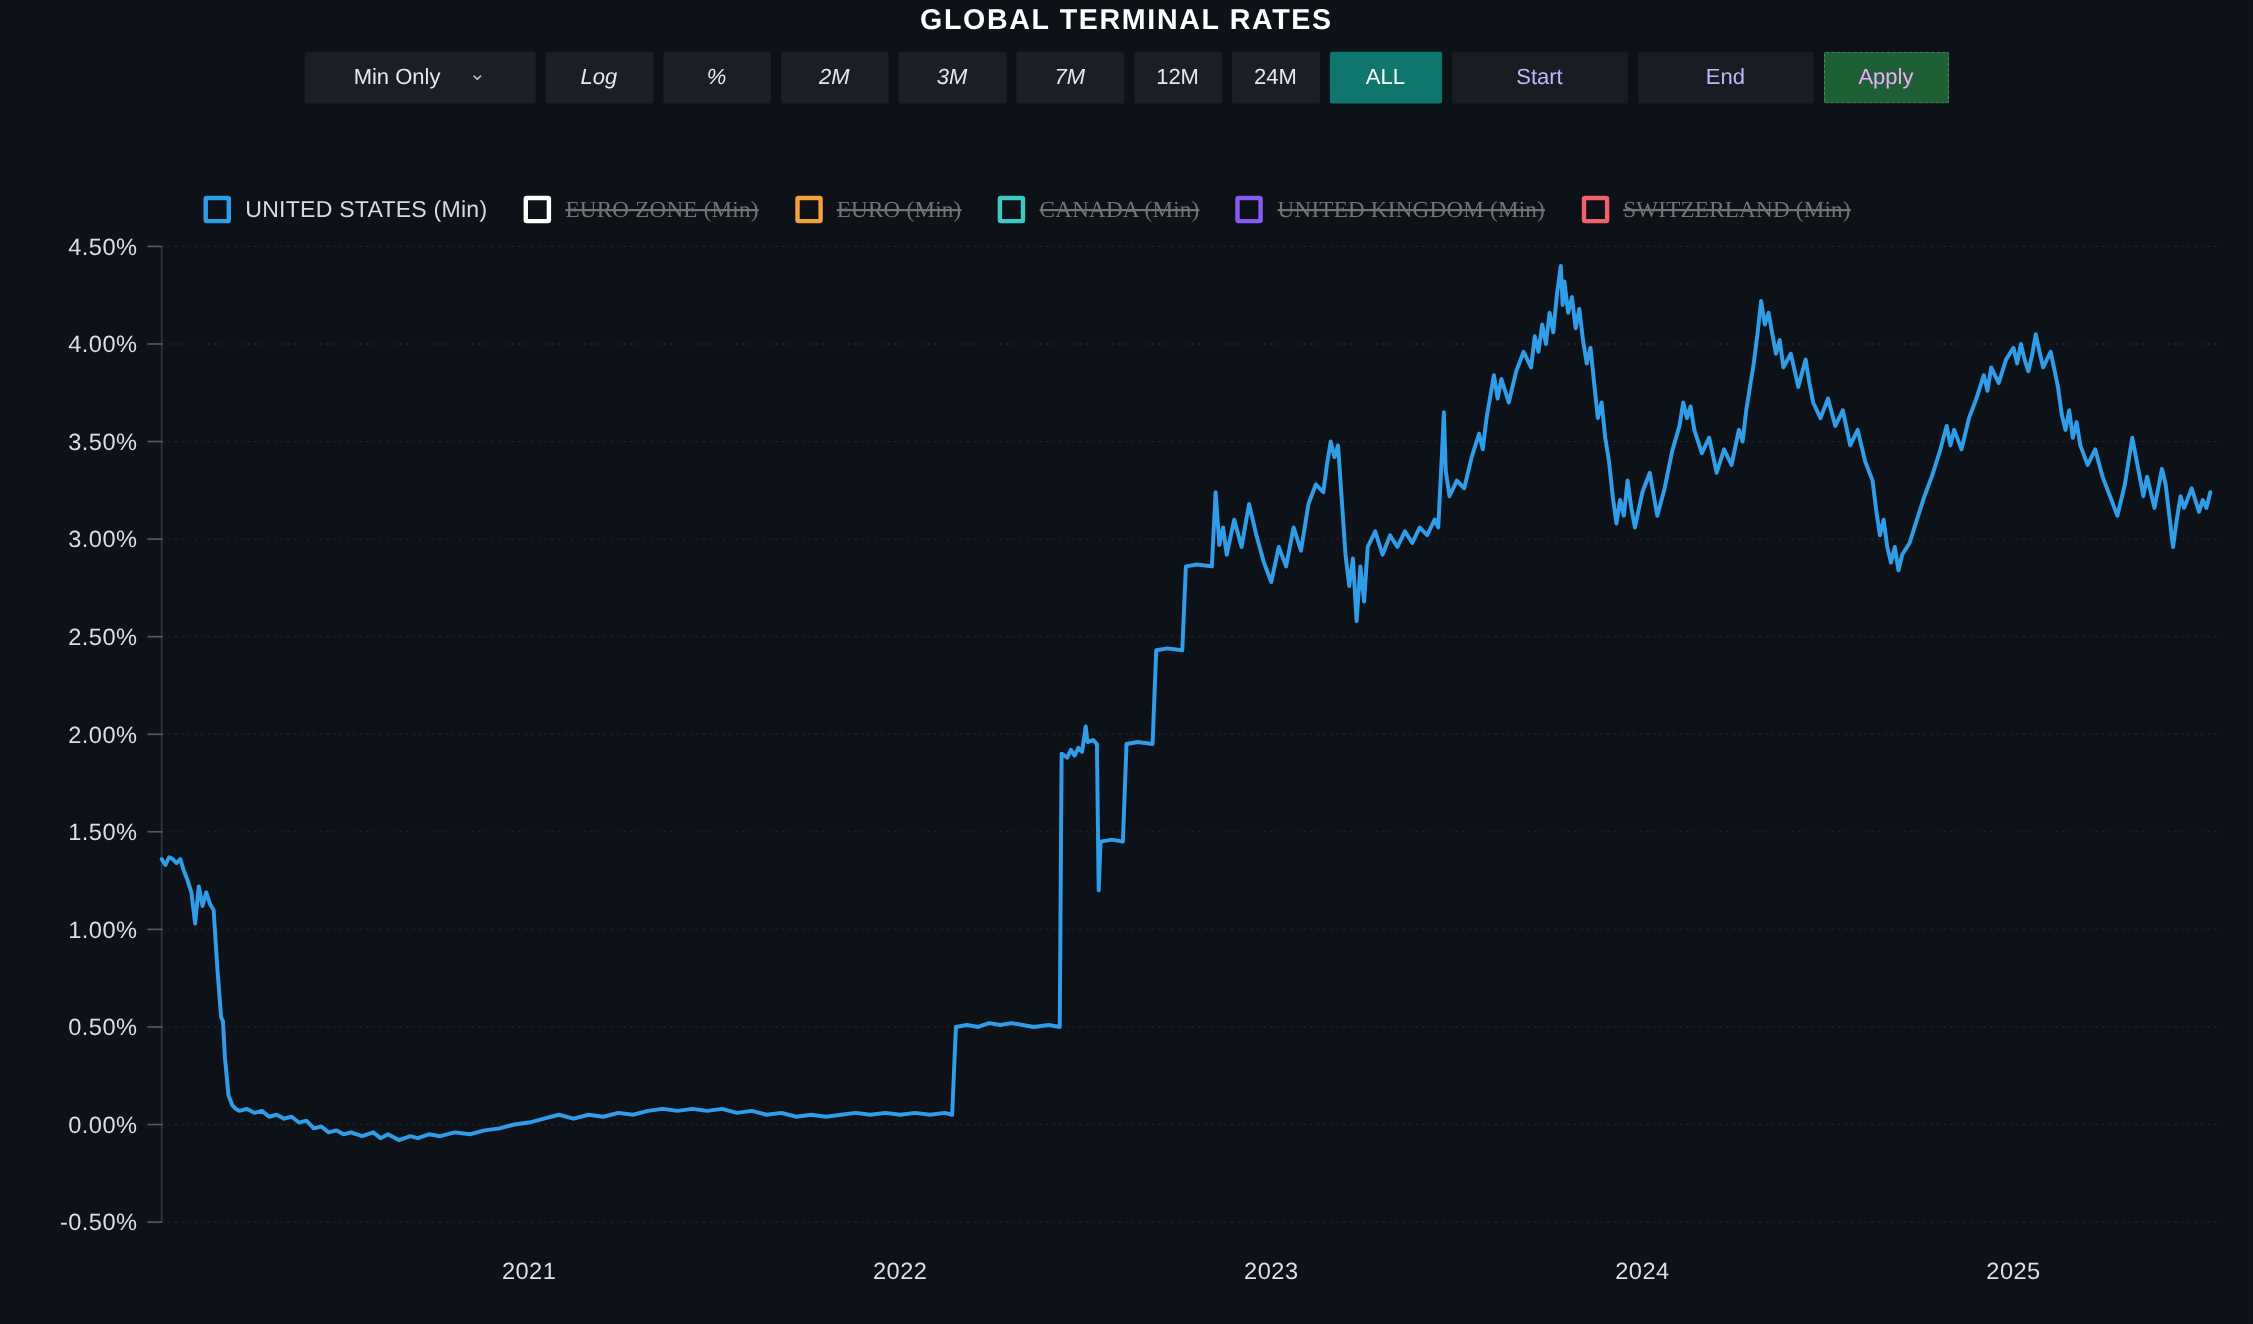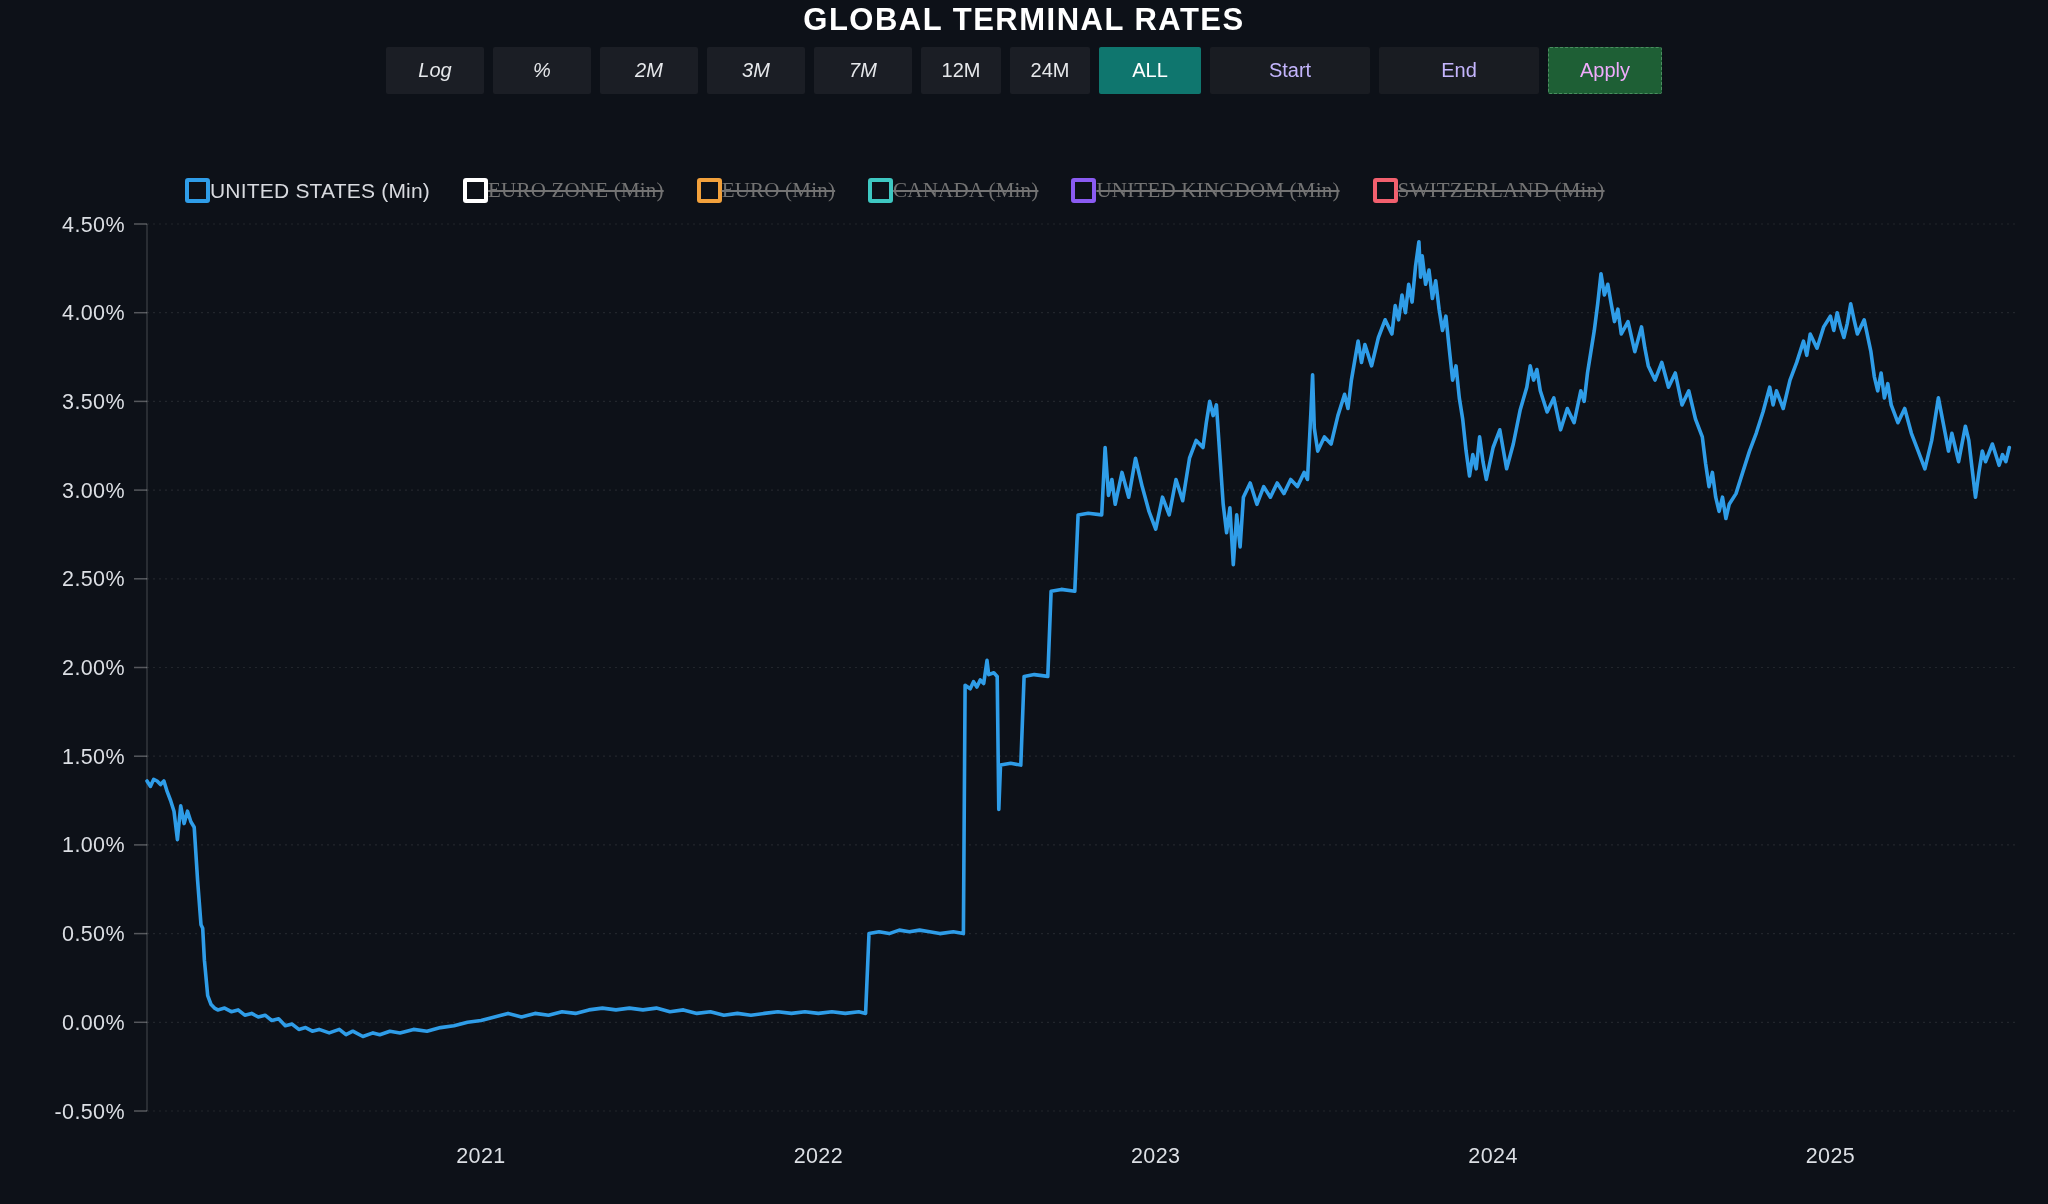--- a/index.html
+++ b/index.html
@@ -1,49 +1,53 @@
 <!DOCTYPE html>
 <html><head>
 <meta charset="utf-8">
 <style>
   html,body{margin:0;padding:0;background:#0d1118;width:2048px;height:1204px;overflow:hidden;
             font-family:"Liberation Sans","DejaVu Sans",sans-serif;-webkit-font-smoothing:antialiased;}
   #stage{position:relative;width:2048px;height:1204px;background:#0d1118;}
 
   .page-title{position:absolute;top:2px;left:0;width:100%;text-align:center;
-    color:#ffffff;font-size:31px;font-weight:700;letter-spacing:1.5px;}
+    color:#ffffff;font-size:26px;font-weight:700;letter-spacing:1.5px;}
 
   .toolbar{position:absolute;top:47px;left:0;width:100%;display:flex;justify-content:center;
     align-items:stretch;gap:9px;height:47px;}
   .tbtn{display:flex;align-items:center;justify-content:center;background:#1b1e25;color:#e6e8eb;
     font-size:20px;border-radius:2px;cursor:pointer;box-sizing:border-box;user-select:none;}
   .tbtn.dropdown{width:210px;justify-content:center;gap:26px;}
   .tbtn .chev{color:#b8bcc2;font-size:18px;margin-top:-6px;}
   .tbtn.small{width:98px;font-style:italic;}
   .tbtn.mid{width:80px;}
   .tbtn.active{background:#0f766e;color:#ffffff;width:102px;}
   .tbtn.field{width:160px;color:#c4b5fd;background:#191c22;}
   .tbtn.apply{width:114px;background:#1e5f35;color:#f0abfc;border:1px dashed rgba(130,200,150,.45);}
 
   .legend{position:absolute;top:178px;left:185px;display:flex;align-items:center;gap:33px;z-index:2;}
-  .legend-item{display:flex;align-items:center;cursor:pointer;}
+  .legend-item{display:flex;align-items:center;gap:13px;cursor:pointer;}
   .swatch{width:25px;height:25px;box-sizing:border-box;border-radius:3px;background:transparent;}
   .legend-label{font-size:21px;color:#d8dadf;letter-spacing:.2px;white-space:nowrap;}
   .legend-item.off .legend-label{text-decoration:line-through;color:#737373;font-family:Liberation Serif, serif;}
 
   svg text{font-family:"Liberation Sans","DejaVu Sans",sans-serif;}
   .ytick-label,.xtick-label{fill:#dcdfe4;font-size:21.5px;letter-spacing:.4px;}
 </style>
 </head>
 <body>
 
 <div id="stage">
   <div class="page-title">GLOBAL TERMINAL RATES</div>
 
   <div class="toolbar">
+    <div class="tbtn dropdown">
+      <span>Min Only</span>
+      <span class="chev">⌄</span>
+    </div>
 
   <div class="tbtn small">Log</div>
       <div class="tbtn small">%</div>
       <div class="tbtn small">2M</div>
       <div class="tbtn small">3M</div>
       <div class="tbtn small">7M</div>
       <div class="tbtn mid">12M</div>
       <div class="tbtn mid">24M</div>
       <div class="tbtn active">ALL</div>
       <div class="tbtn field">Start</div>

